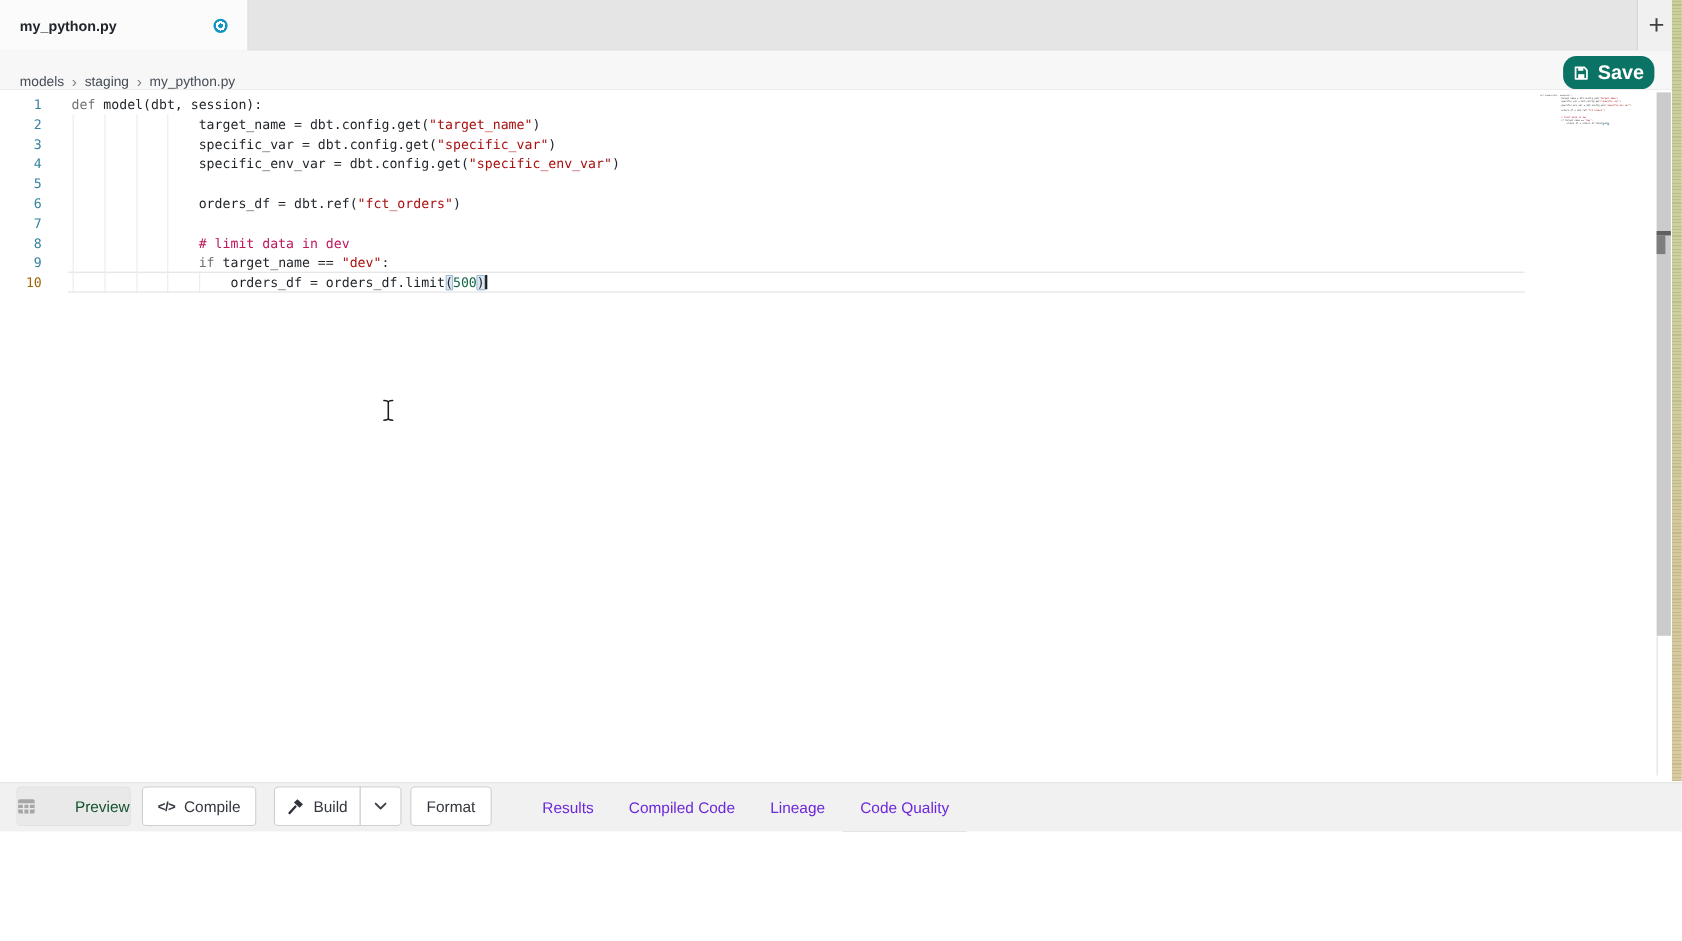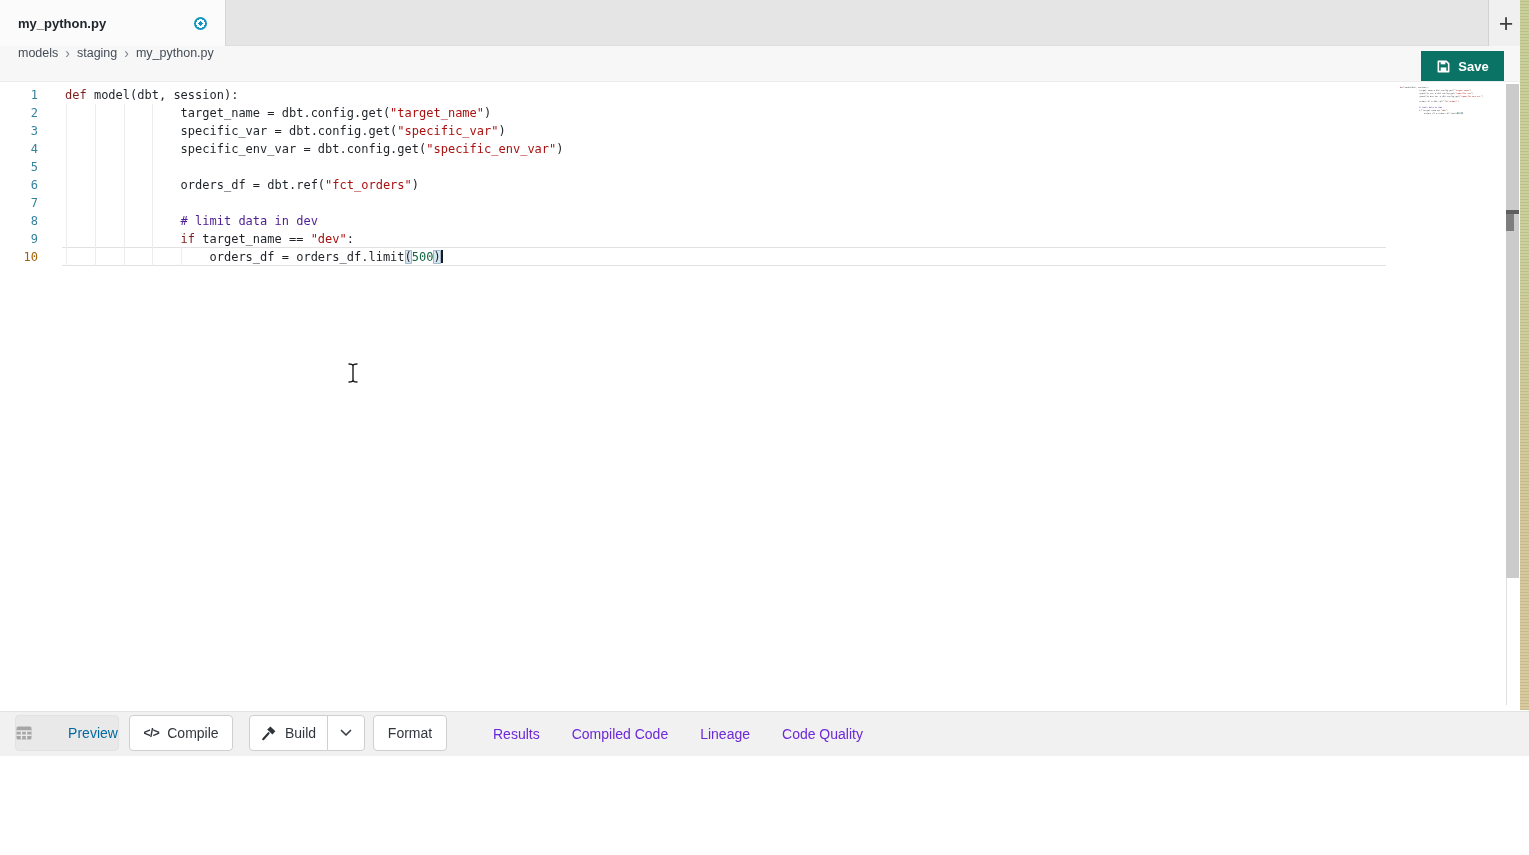--- a/index.html
+++ b/index.html
@@ -17,38 +17,38 @@
   .mod-dot{ width:13px; height:13px; border-radius:50%;
             background:radial-gradient(circle,#1295c2 0 2.2px,#ffffff 2.2px 4.3px,#1295c2 4.3px 7px); }
   .tabbar-divider{ position:absolute; left:1488px; top:0; width:1px; height:46px; background:#d2d2d2; }
   .newtab-btn{ position:absolute; left:1489px; top:0; width:34px; height:46px;
                display:flex; align-items:center; justify-content:center;
                font-size:25px; font-weight:300; color:#3f3f3f; background:#f0f0f0; cursor:pointer; }
 
   
   .crumbbar{ position:absolute; left:0; top:46px; width:1529px; height:36px;
              background:#f7f7f7; border-bottom:1px solid #ececec; }
-  .crumbs{ position:absolute; left:18px; top:0; height:35px; display:flex; align-items:flex-start;
+  .crumbs{ position:absolute; left:18px; top:0; height:35px; display:flex; align-items:flex-end;
            font-size:12.5px; color:#454d57; }
   .crumb-sep{ color:#7a828c; margin:0 7px; font-size:14px; line-height:1; }
   .save-btn{ position:absolute; right:25px; top:5px; width:83px; height:30px;
-             background:#0a7365; border:none; border-radius:0; color:#fff;
-             font-size:13px; font-weight:bold; font-family:"Liberation Sans",sans-serif;
+             background:#0a7365; border:none; border-radius:12px; color:#fff;
+             font-size:18px; font-weight:bold; font-family:"Liberation Sans",sans-serif;
              display:flex; align-items:center; justify-content:center; gap:7px; cursor:pointer; }
 
   
   .editor{ position:absolute; left:0; top:82px; width:1520px; height:623px; background:#fff; }
   .mono{ font-family:"DejaVu Sans Mono",monospace; font-size:12px; line-height:18px; white-space:pre; }
   .gutter{ position:absolute; left:0; top:4px; width:38px; text-align:right; color:#35839e; }
   .gutter .active-num{ color:#a16207; }
   .code{ position:absolute; left:65px; top:4px; color:#1f2328; }
   .code-line{ height:18px; }
-  .tok-keyword{ color:#7f1d1d; }
+  .tok-keyword{ color:#737373; }
   .tok-string{ color:#aa1111; }
-  .tok-comment{ color:#4c1d95; }
+  .tok-comment{ color:#be185d; }
   .tok-number{ color:#116644; }
   .tok-bracket{ background:#dbe7f1; box-shadow:inset 0 0 0 1px #9fb9cf; border-radius:1px; }
   .tok-caret{ display:inline-block; width:2px; height:13px; background:#1a1a1a; vertical-align:-2px; }
   .active-line{ position:absolute; left:62px; top:165px; width:1324px; height:19px;
                 border-top:1px solid #e2e2e2; border-bottom:1px solid #e2e2e2; }
   .guide{ position:absolute; width:1px; background:#ececec; }
   .g1{ left:66px; top:22px; height:162px; } .g2{ left:95px; top:22px; height:162px; }
   .g3{ left:124px; top:22px; height:162px; } .g4{ left:152px; top:22px; height:162px; }
   .g5{ left:181px; top:166px; height:18px; }
   .mouse-cursor{ position:absolute; left:346px; top:280px; }
@@ -71,21 +71,21 @@
       repeating-linear-gradient(0deg, rgba(90,90,40,.14) 0 1px, transparent 1px 3px),
       linear-gradient(180deg,#cad09a 0%,#cbd09c 35%,#d5c89d 70%,#d9caa0 100%); }
 
   
   .toolbar{ position:absolute; left:0; top:711px; width:1529px; height:45px;
             background:#f1f1f1; border-top:1px solid #e3e3e3; }
   .tbtn{ position:absolute; top:3px; height:36px; border-radius:4px;
          display:flex; align-items:center; justify-content:center; gap:8px;
          background:#fff; border:1px solid #cfcfcf; color:#32373d;
          font-size:14px; font-family:"Liberation Sans",sans-serif; cursor:pointer; }
-  .tbtn.disabled{ background:#e9e9e9; border:1px solid #e2e2e2; color:#0369a1; cursor:default;gap:36px; }
+  .tbtn.disabled{ background:#e9e9e9; border:1px solid #e2e2e2; color:#14532d; cursor:default;gap:36px; }
   .btn-preview{ left:15px; width:104px; }
   .btn-compile{ left:129px; width:104px; }
   .btn-build{ left:249px; width:79px; border-radius:4px 0 0 4px; }
   .btn-build-caret{ left:327px; width:38px; border-radius:0 4px 4px 0; }
   .btn-format{ left:373px; width:74px;justify-content:center; }
   .compile-glyph{ font-weight:bold; font-size:12px; letter-spacing:-0.5px; }
 
   .panel-tabs{ position:absolute; left:477px; top:0; height:44px; display:flex; }
   .panel-tab{ position:relative; height:44px; display:flex; align-items:center;
               padding:0 16px; font-size:14px; color:#6d28d9; cursor:pointer; }

